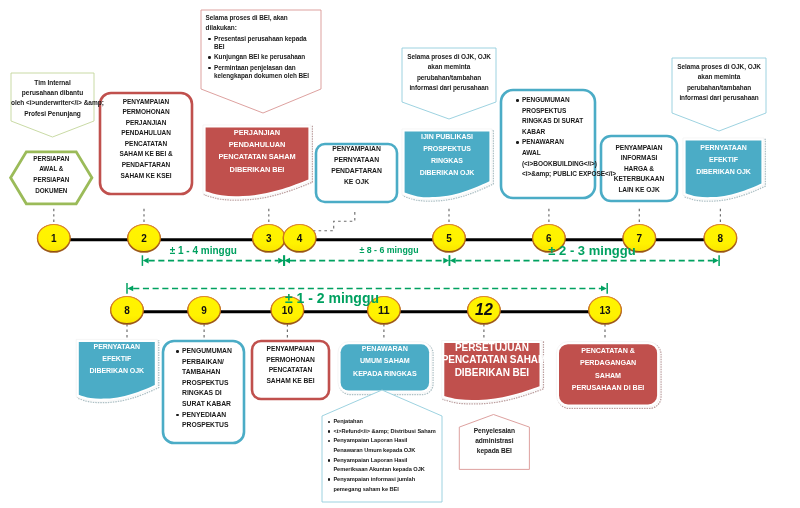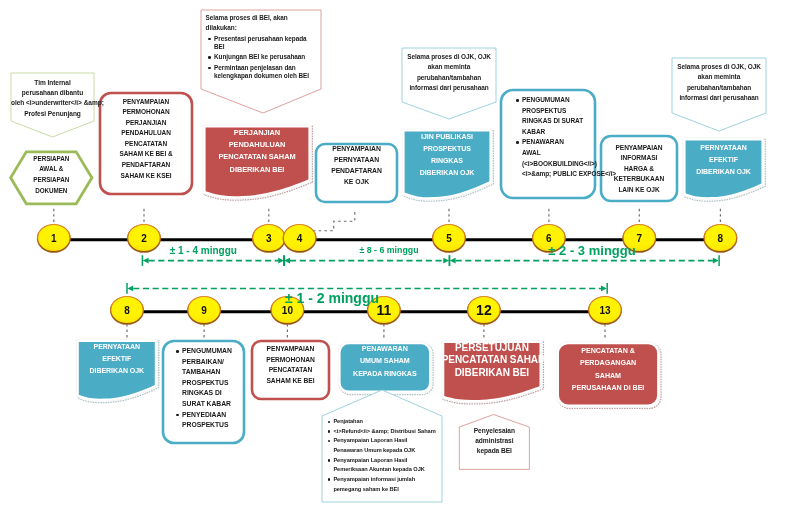--- a/index.html
+++ b/index.html
@@ -293,21 +293,21 @@
       <div class="nodelbl" style="left: 144px; top: 238.1px; font-size: 10px;">2</div>
       <div class="nodelbl" style="left: 268.8px; top: 238.1px; font-size: 10px;">3</div>
       <div class="nodelbl" style="left: 299.6px; top: 238.1px; font-size: 10px;">4</div>
       <div class="nodelbl" style="left: 449px; top: 238.1px; font-size: 10px;">5</div>
       <div class="nodelbl" style="left: 548.9px; top: 238.1px; font-size: 10px;">6</div>
       <div class="nodelbl" style="left: 639.3px; top: 238.1px; font-size: 10px;">7</div>
       <div class="nodelbl" style="left: 720.4px; top: 238.1px; font-size: 10px;">8</div>
       <div class="nodelbl" style="left: 127px; top: 310.1px; font-size: 10px;">8</div>
       <div class="nodelbl" style="left: 204.1px; top: 310.1px; font-size: 10px;">9</div>
       <div class="nodelbl" style="left: 287.4px; top: 310.1px; font-size: 10px;">10</div>
-      <div class="nodelbl" style="left: 383.9px; top: 310.1px; font-size: 14px;">11</div>
-      <div class="nodelbl" style="left: 483.9px; top: 310.1px; font-size: 14px;">12</div>
+      <div class="nodelbl" style="left: 383.9px; top: 310.1px; font-size: 11px;">11</div>
+      <div class="nodelbl" style="left: 483.9px; top: 310.1px; font-size: 16px; font-style: italic;">12</div>
       <div class="nodelbl" style="left: 605px; top: 310.1px; font-size: 10px;">13</div>
       <div class="durlbl" style="left: 203.3px; top: 250.2px; font-size: 10px;">± 1 - 4 minggu</div>
       <div class="durlbl" style="left: 389px; top: 250.2px; font-size: 8.8px;">± 8 - 6 minggu</div>
       <div class="durlbl" style="left: 592px; top: 250.2px; font-size: 13px;">± 2 - 3 minggu</div>
       <div class="durlbl" style="left: 332px; top: 298.3px; font-size: 14px;">± 1 - 2 minggu</div>
     </div>
 </div>
 
 </body></html>

